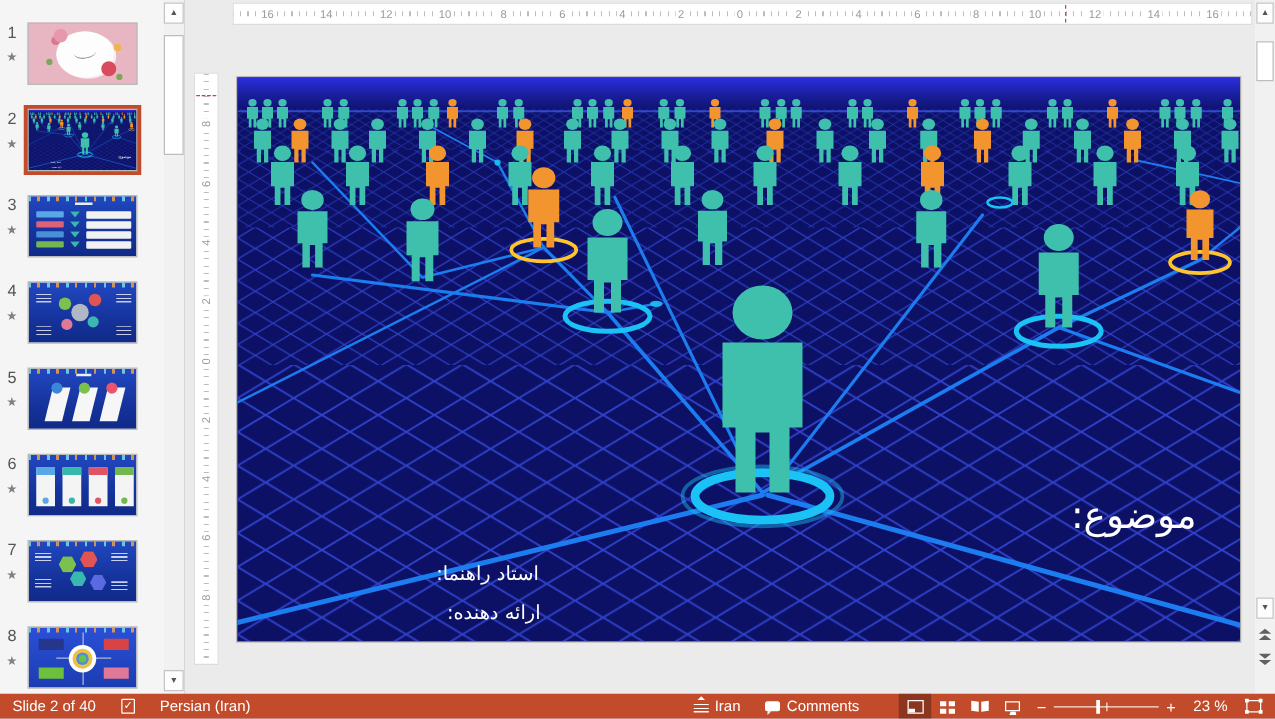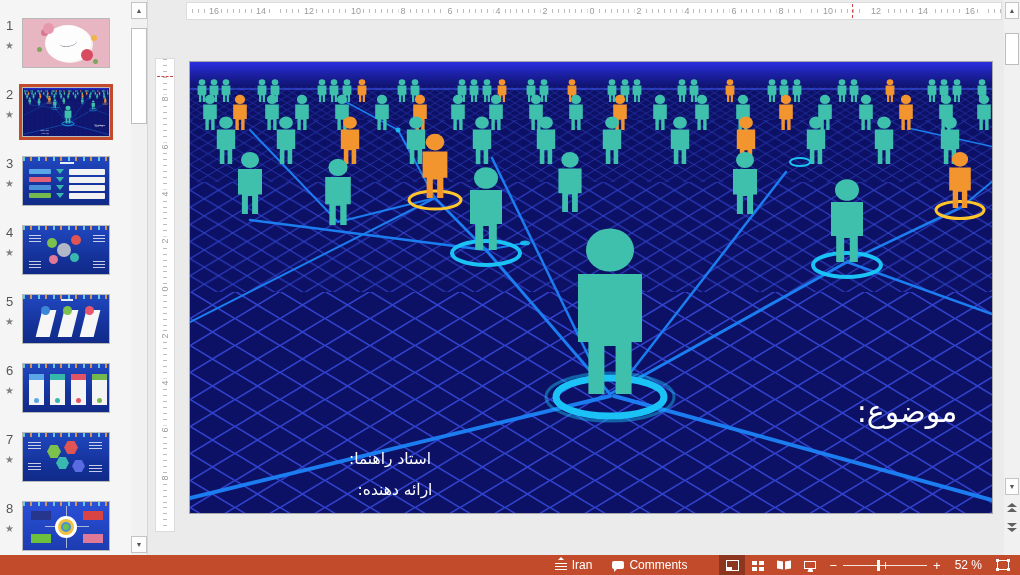--- a/index.html
+++ b/index.html
@@ -486,20 +486,31 @@
         <div class="chev up"></div>
         <div class="chev up"></div>
       </div>
     <div class="chev-btn" style="top:522px">
         <div class="chev down"></div>
         <div class="chev down"></div>
       </div>
   </div>
 
   <div id="status-bar">
+    <div class="sb-left">
+      <div class="sb-item">
+          <span>Slide 2 of 40</span>
+        </div>
+      <div class="sb-item">
+          <span class="ic-spell"></span>
+        </div>
+      <div class="sb-item">
+          <span>Persian (Iran)</span>
+        </div>
+    </div>
     <div class="sb-right">
       <div class="sb-item">
         <span class="ic-notes"></span>
           <span>Iran</span>
       </div>
       <div class="sb-item">
         <span class="ic-comment"></span>
           <span>Comments</span>
       </div>
       <div style="width:22px"></div>
@@ -515,20 +526,20 @@
       <div class="view-btn">
           <span class="ic-show"></span>
         </div>
       <div class="zoom-ctrl"><span>−</span></div>
       <div class="zoom-track">
         <div class="zoom-line"></div>
         <div class="zoom-tick"></div>
         <div class="zoom-knob"></div>
       </div>
       <div class="zoom-ctrl"><span>+</span></div>
-      <div class="zoom-pct"><span>52 %</span></div>
+      <div class="zoom-pct"><span>23 %</span></div>
       <div class="view-btn" style="margin-right:4px">
           <span class="ic-fit"></span>
         </div>
     </div>
   </div>
 
 </div>
 
 </body></html>

